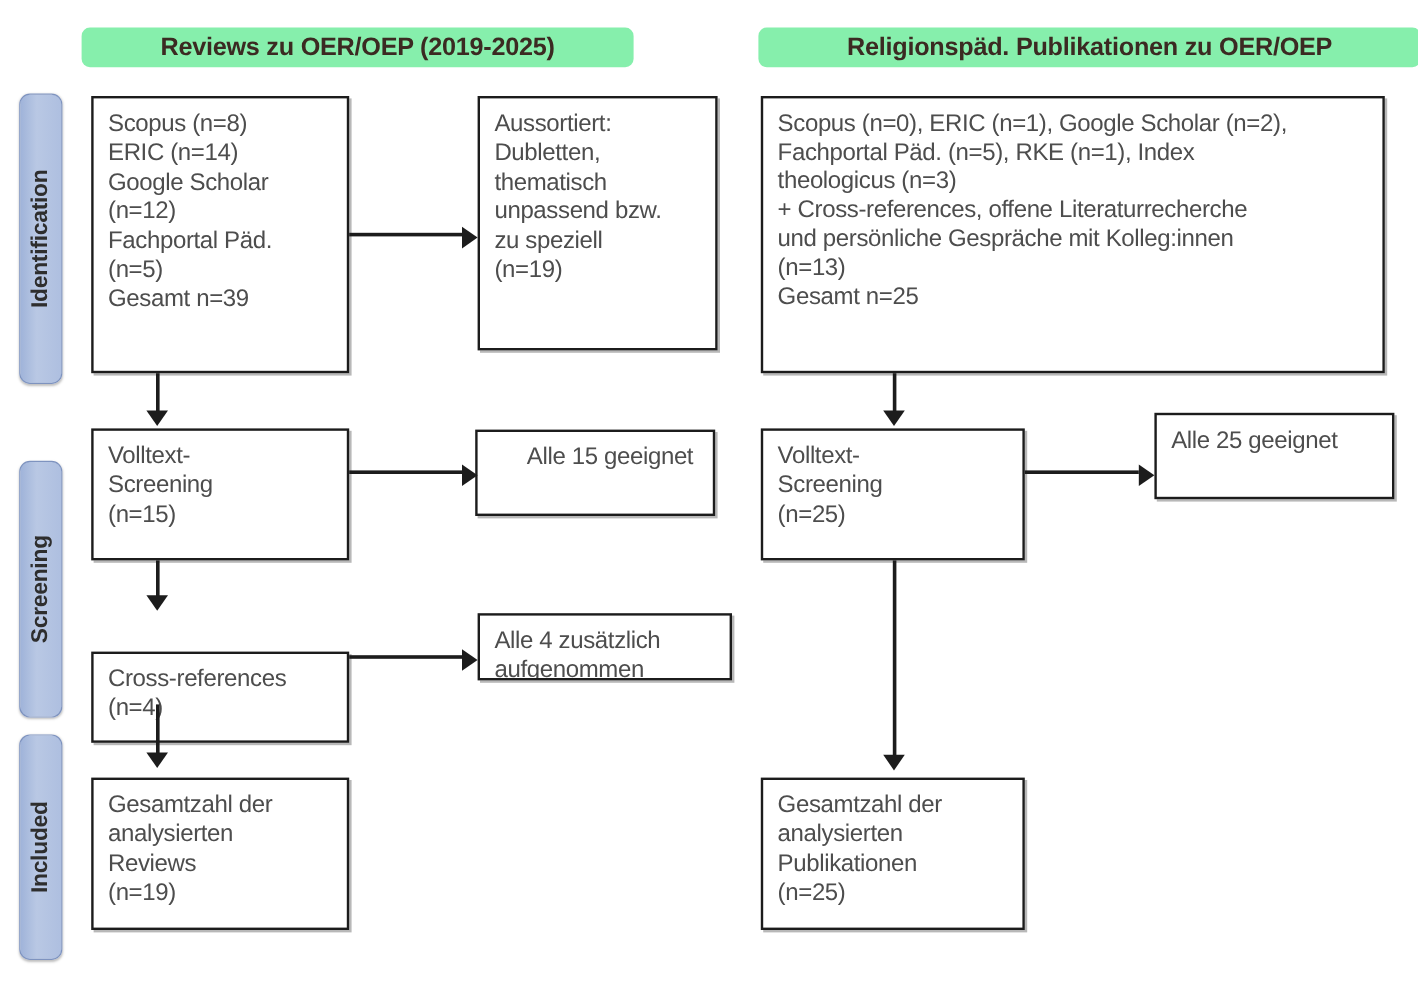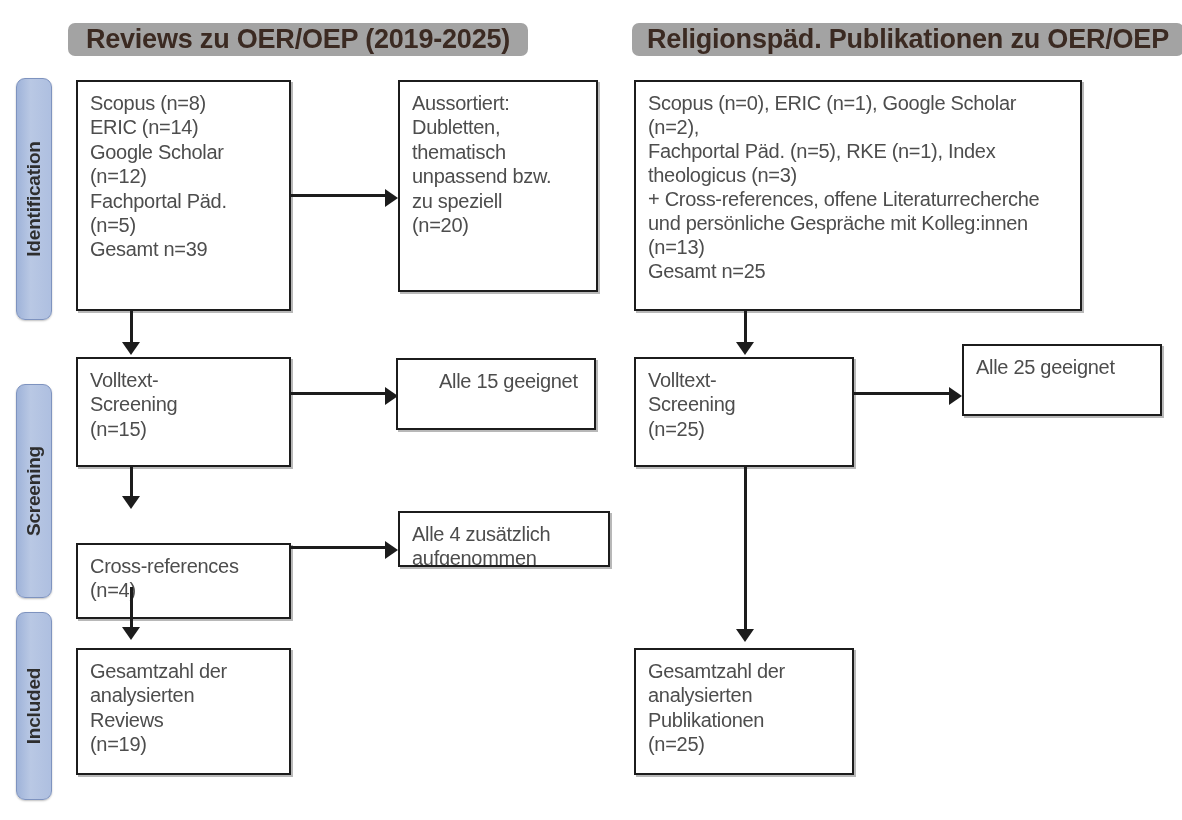--- a/index.html
+++ b/index.html
@@ -5,25 +5,25 @@
   html,body{margin:0;padding:0;background:#ffffff;}
   body{
     font-family:"Liberation Sans","DejaVu Sans",sans-serif;
     width:1182px;height:820px;position:relative;overflow:hidden;
     color:#4a4a4a;
   }
   #stage{position:absolute;left:0;top:0;width:1182px;height:820px;}
 
   .hdr{
     position:absolute;
-    background:#a3a3a3;
+    background:#86efac;
     border-radius:7px;
     color:#3b2a22;
     font-weight:bold;
-    font-size:27px;
+    font-size:21px;
     display:flex;align-items:center;justify-content:center;
     letter-spacing:-0.2px;
     white-space:nowrap;
   }
 
   .stagebar{
     position:absolute;
     background:linear-gradient(to right,#9fb3d9 0%,#b9c8e4 40%,#aebfe0 100%);
     border:1.5px solid #7e93bf;
     border-radius:9px;
@@ -94,40 +94,40 @@
 (n=12)
 Fachportal Päd.
 (n=5)
 Gesamt n=39</div>
 
   <div class="box" style="left:398px;top:80px;width:200px;height:212px;">Aussortiert:
 Dubletten,
 thematisch
 unpassend bzw.
 zu speziell
-(n=20)</div>
+(n=19)</div>
 
   <div class="box" style="left:76px;top:357px;width:215px;height:110px;">Volltext-
 Screening
 (n=15)</div>
 
   <div class="box" style="left:396px;top:358px;width:200px;height:72px;padding-left:41px;">Alle 15 geeignet</div>
 
   <div class="box" style="left:76px;top:511px;width:215px;height:76px;margin-top:32px;">Cross-references
 (n=4)</div>
 
   <div class="box" style="left:398px;top:511px;width:212px;height:56px;">Alle 4 zusätzlich
 aufgenommen</div>
 
   <div class="box" style="left:76px;top:648px;width:215px;height:127px;">Gesamtzahl der
 analysierten
 Reviews
 (n=19)</div>
 
-  <div class="box tight" style="left:634px;top:80px;width:448px;height:231px;">Scopus (n=0), ERIC (n=1), Google Scholar (n=2),
+  <div class="box tight" style="left:634px;top:80px;width:520px;height:231px;">Scopus (n=0), ERIC (n=1), Google Scholar (n=2),
 Fachportal Päd. (n=5), RKE (n=1), Index
 theologicus (n=3)
 + Cross-references, offene Literaturrecherche
 und persönliche Gespräche mit Kolleg:innen
 (n=13)
 Gesamt n=25</div>
 
   <div class="box" style="left:634px;top:357px;width:220px;height:110px;">Volltext-
 Screening
 (n=25)</div>

